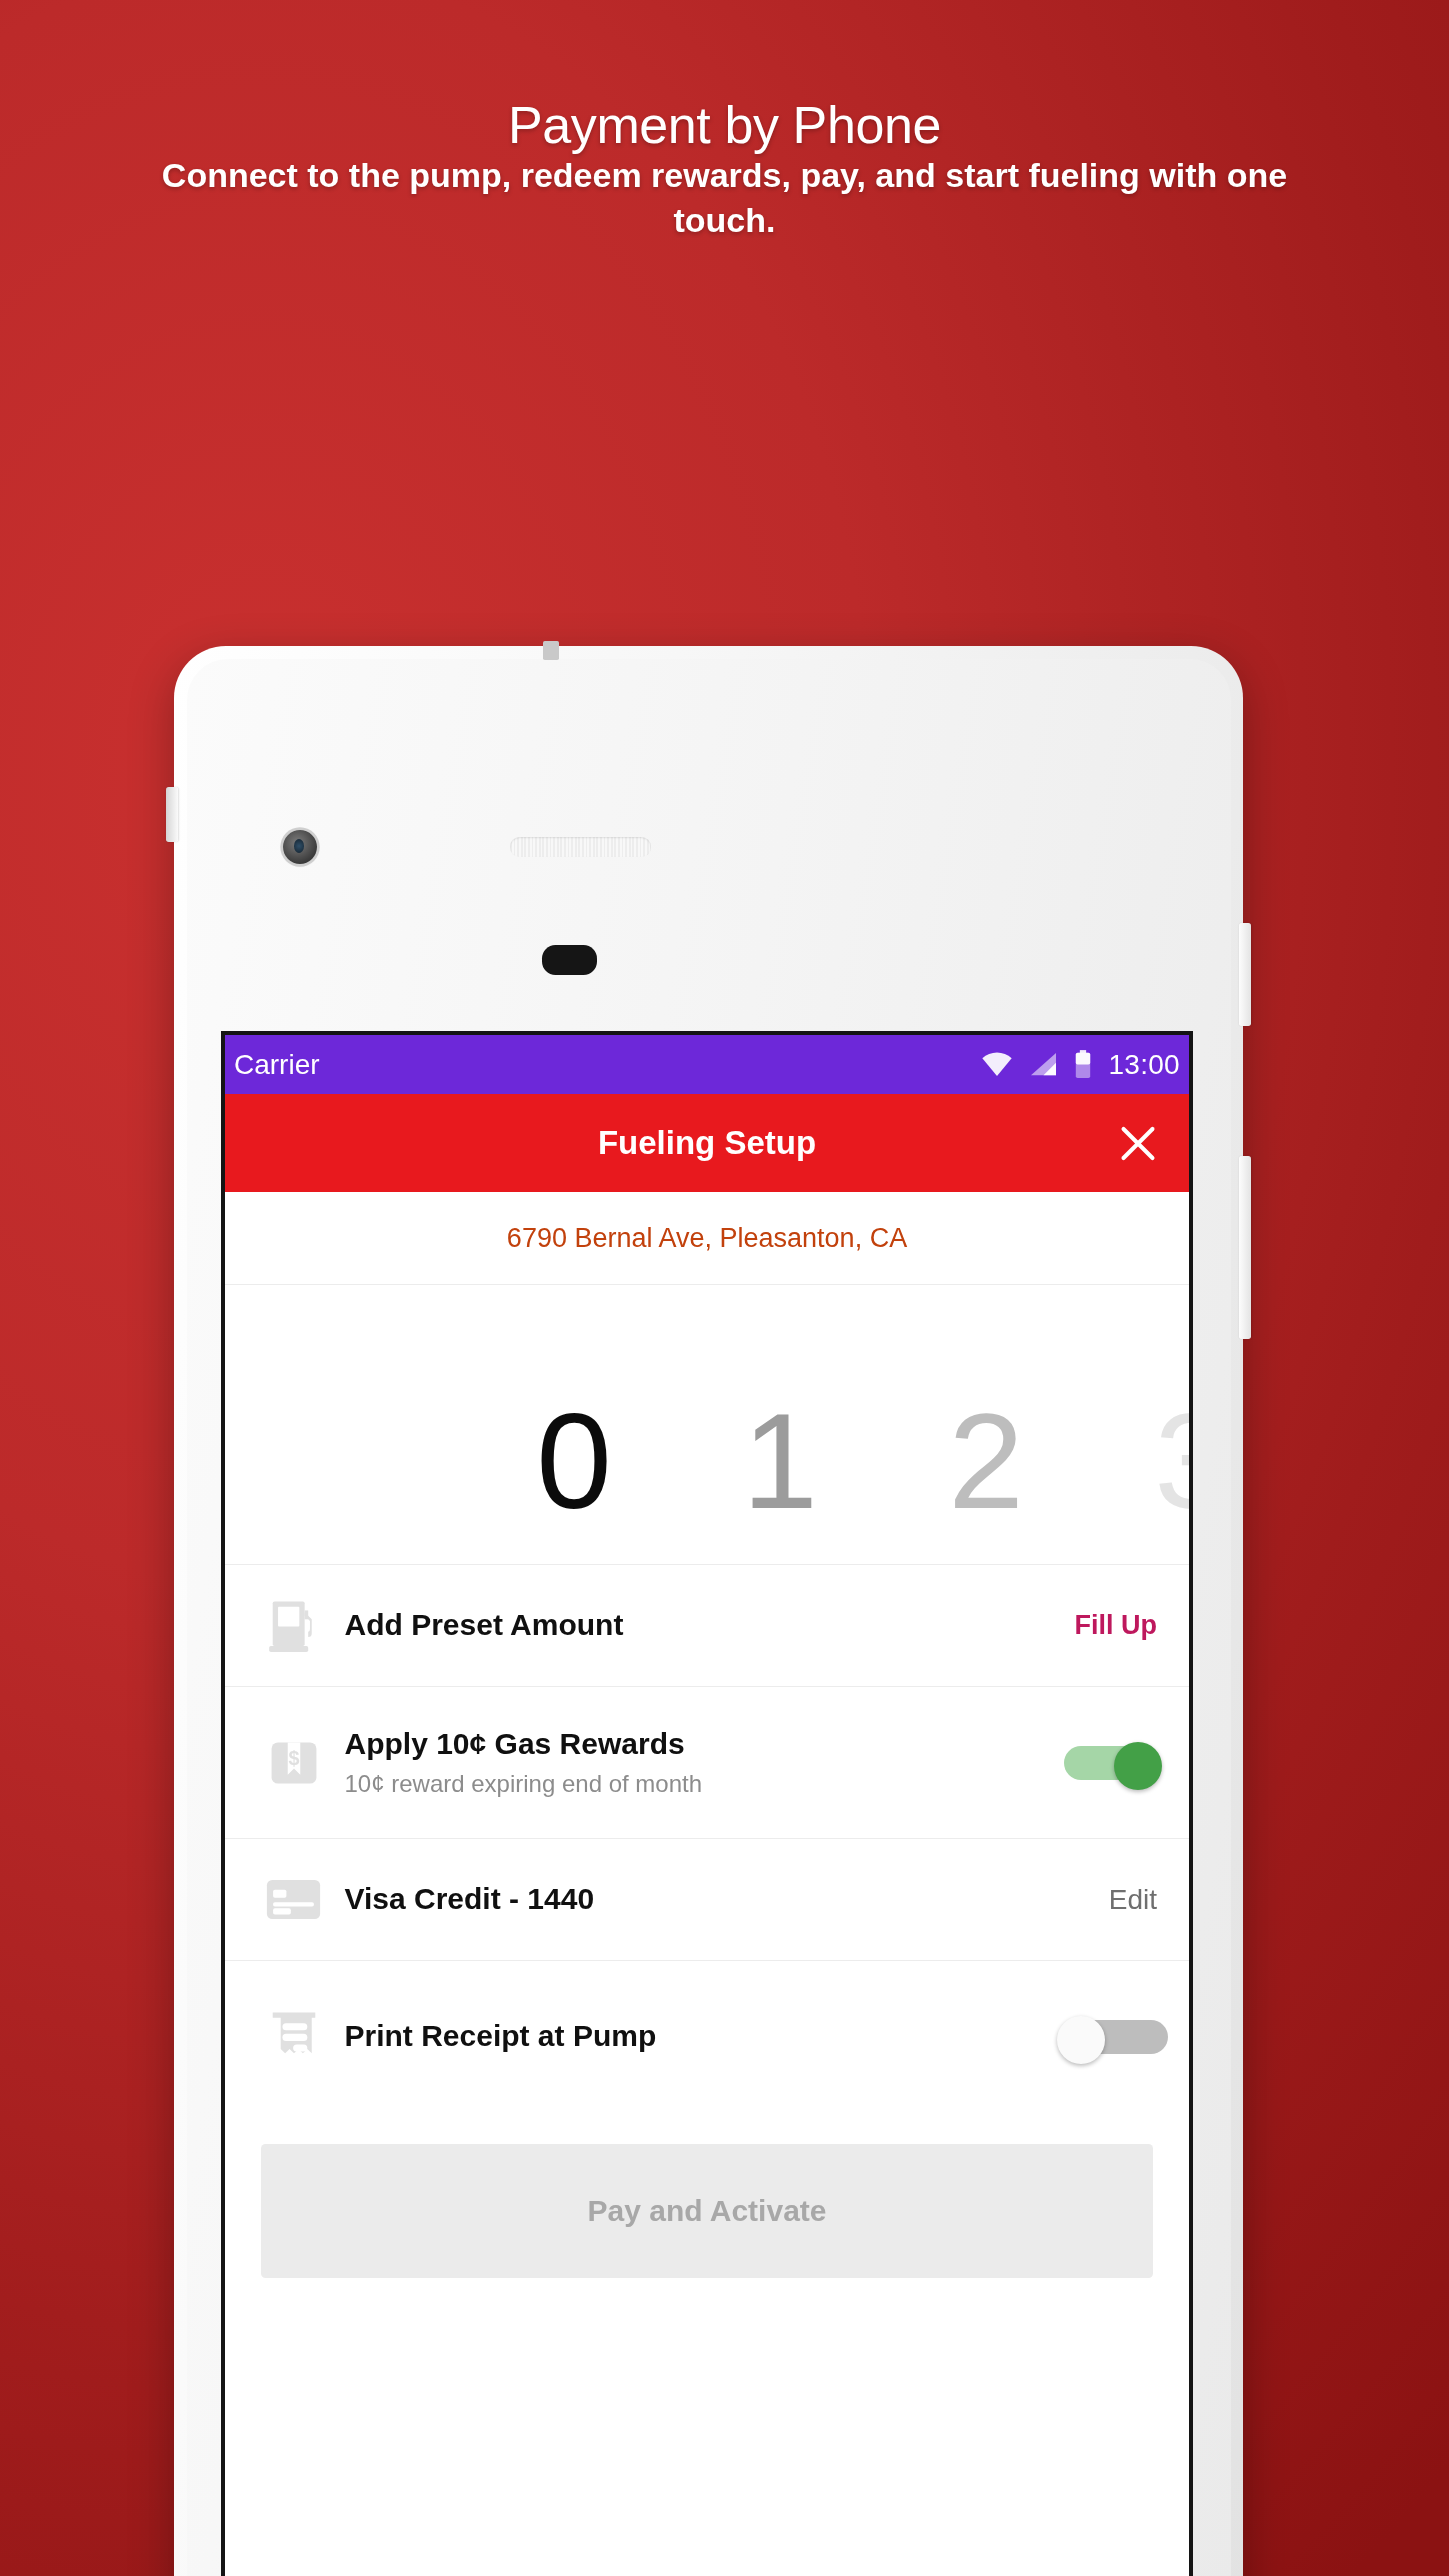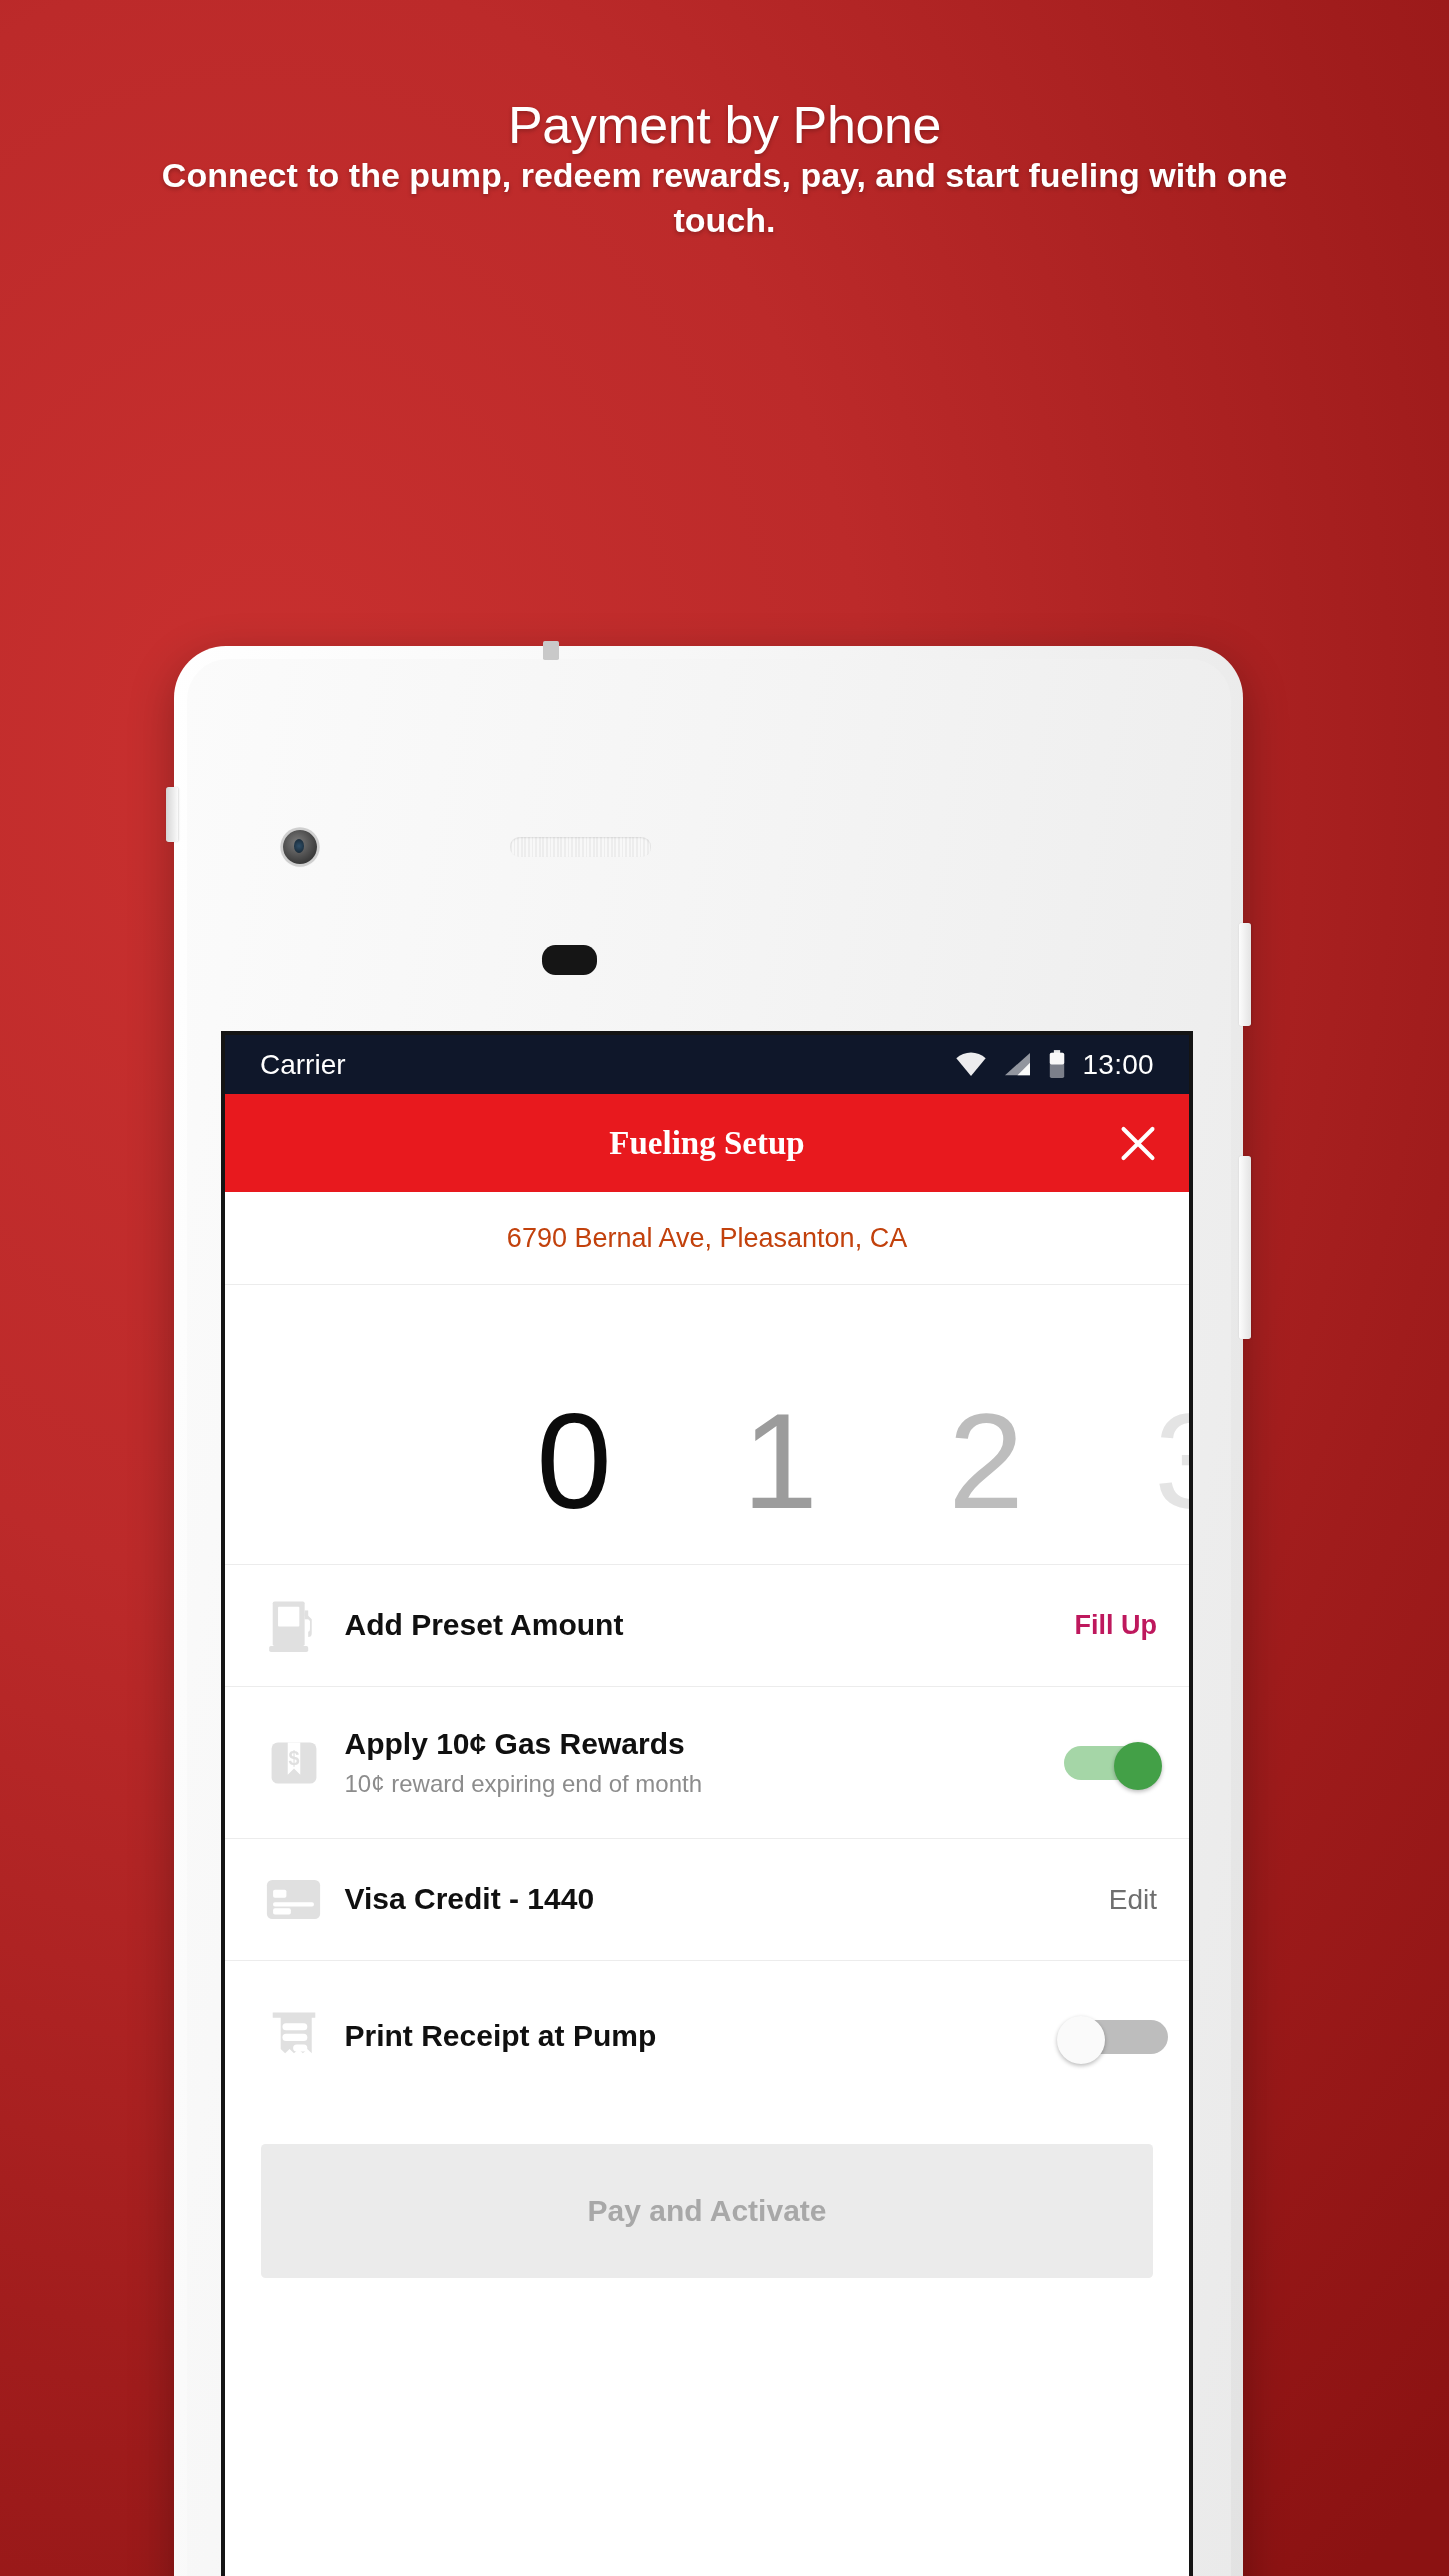--- a/index.html
+++ b/index.html
@@ -83,39 +83,39 @@
   
   #screen {
     position:absolute; left:47px; top:385px; width:972px; bottom:0;
     background:#fff;
     border:4.5px solid #141414; border-bottom:none;
     overflow:hidden;
   }
 
   
   #statusbar {
-    height:59px; background:#0f172a;
+    height:59px; background:#6d28d9;
     display:flex; align-items:center; justify-content:space-between;
-    padding:0 35px;
+    padding:0 9px;
     color:#fff;
     gap:40px;
   }
   #carrier { font-size:28px; font-weight:400; }
   #status-right { display:flex; align-items:center; gap:16px; }
   .sb-icon { display:block; }
   #clock { font-size:28px; font-weight:400; letter-spacing:0.3px; }
 
   
   #appbar {
     height:98px; background:#e8191e;
     display:flex; align-items:center; position:relative;
   }
   #appbar-title {
     flex:1; text-align:center; color:#fff;
-    font-size:33px; font-weight:700;font-family:Liberation Serif, serif;
+    font-size:33px; font-weight:700;
   }
   #close-btn {
     position:absolute; right:30px; top:50%; transform:translateY(-50%);
     width:43px; height:43px; display:flex; align-items:center; justify-content:center;
     cursor:pointer;
   }
 
   
   #address-row {
     height:93px; display:flex; align-items:center; justify-content:center;

